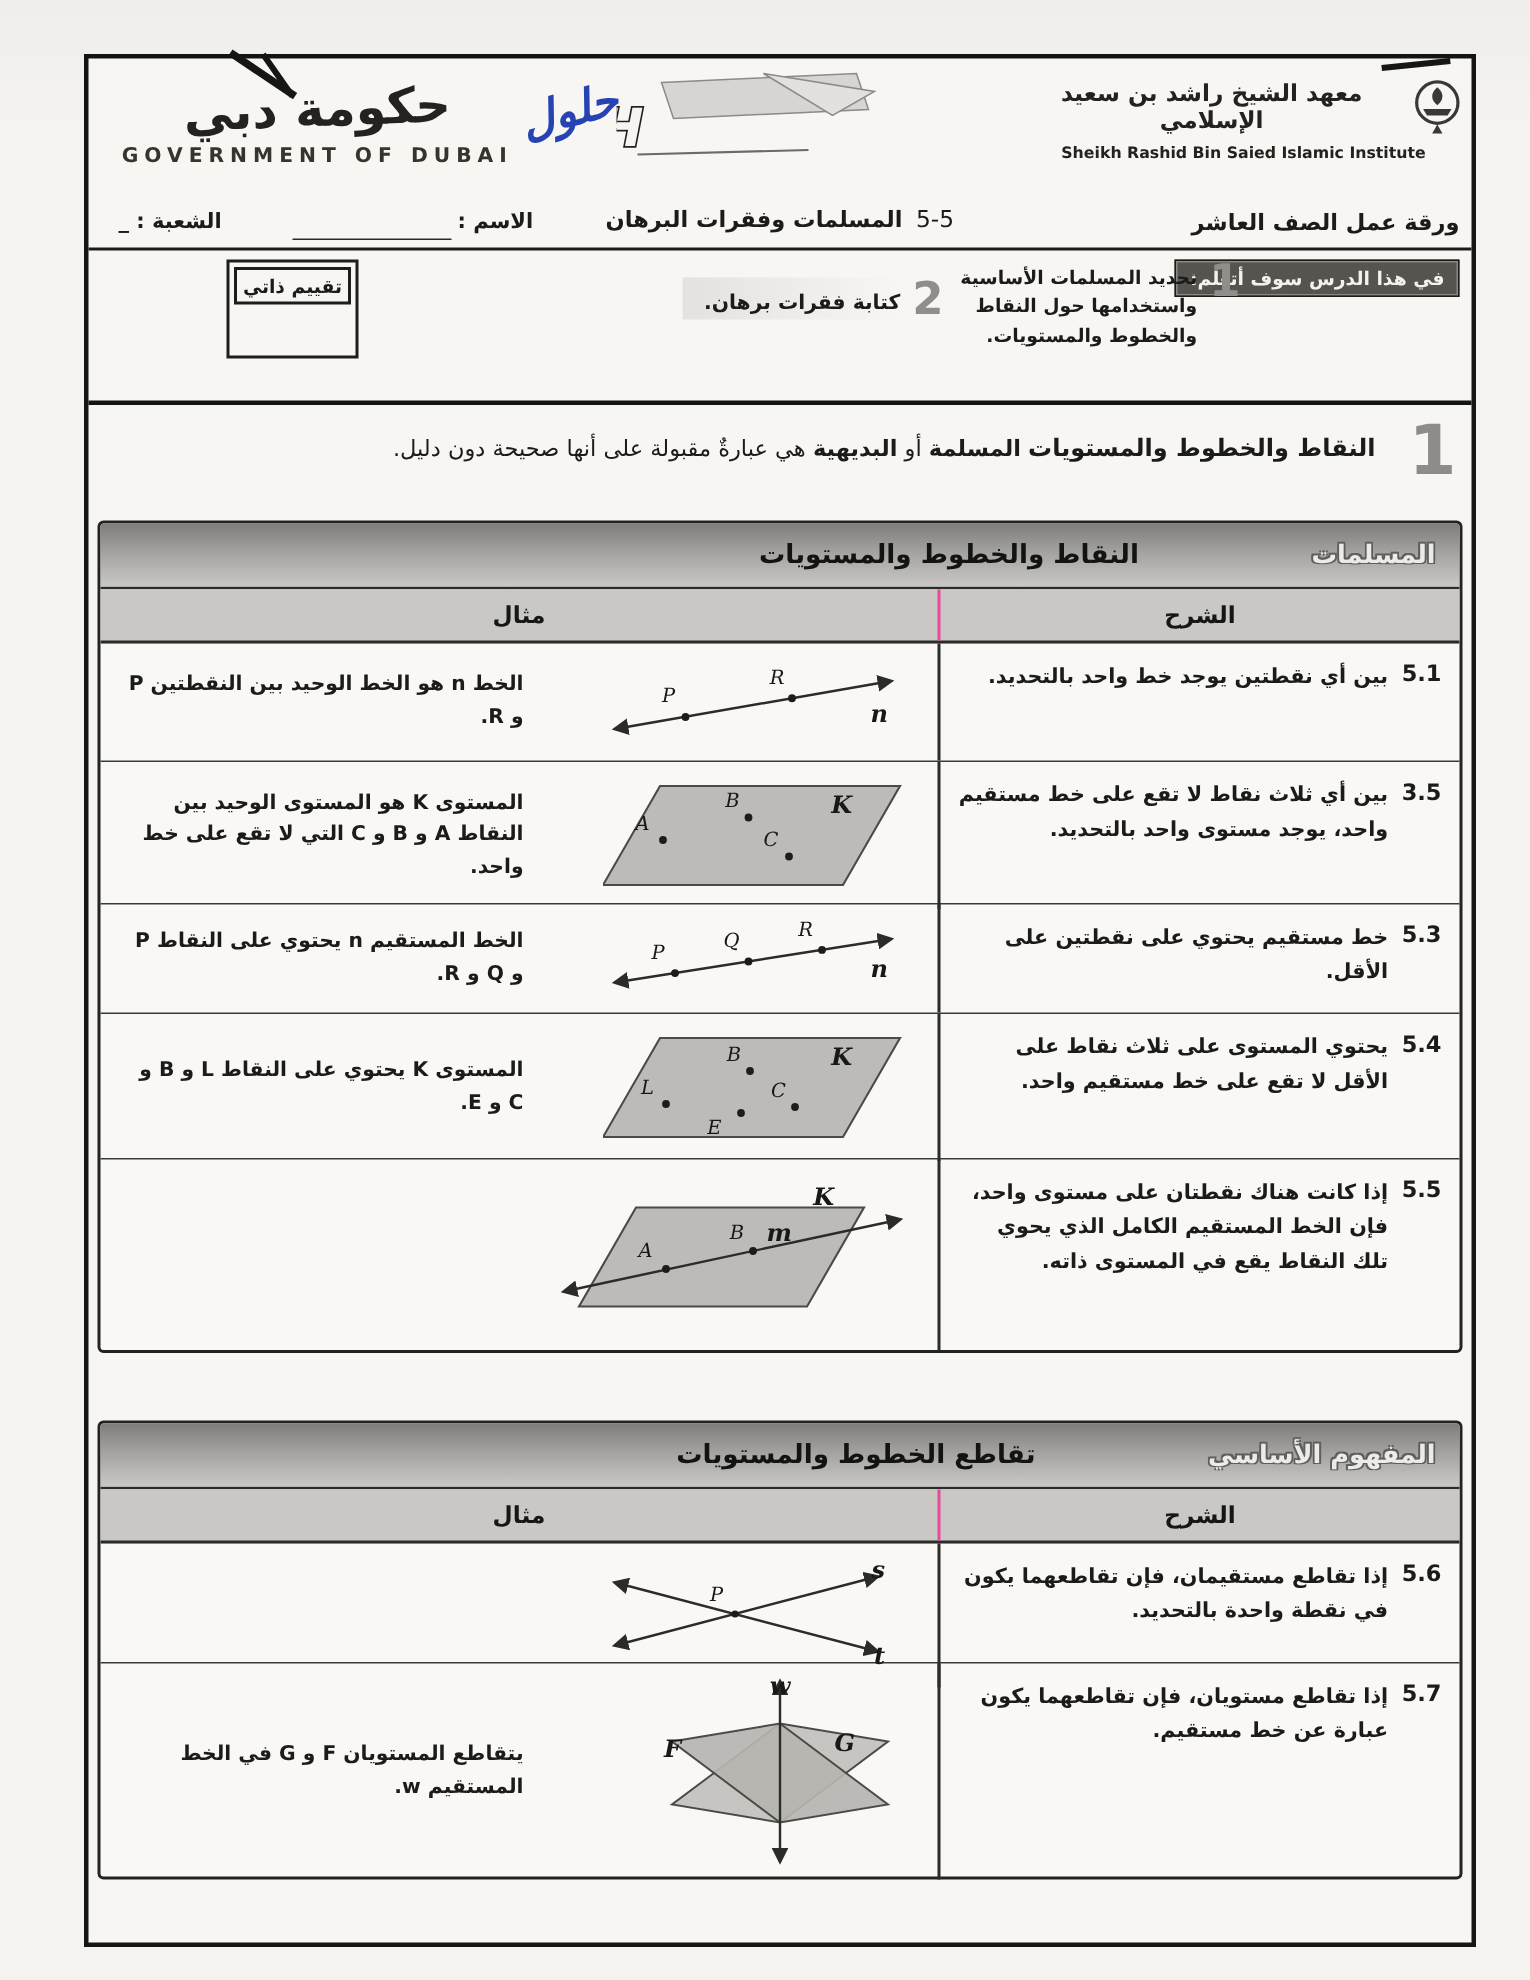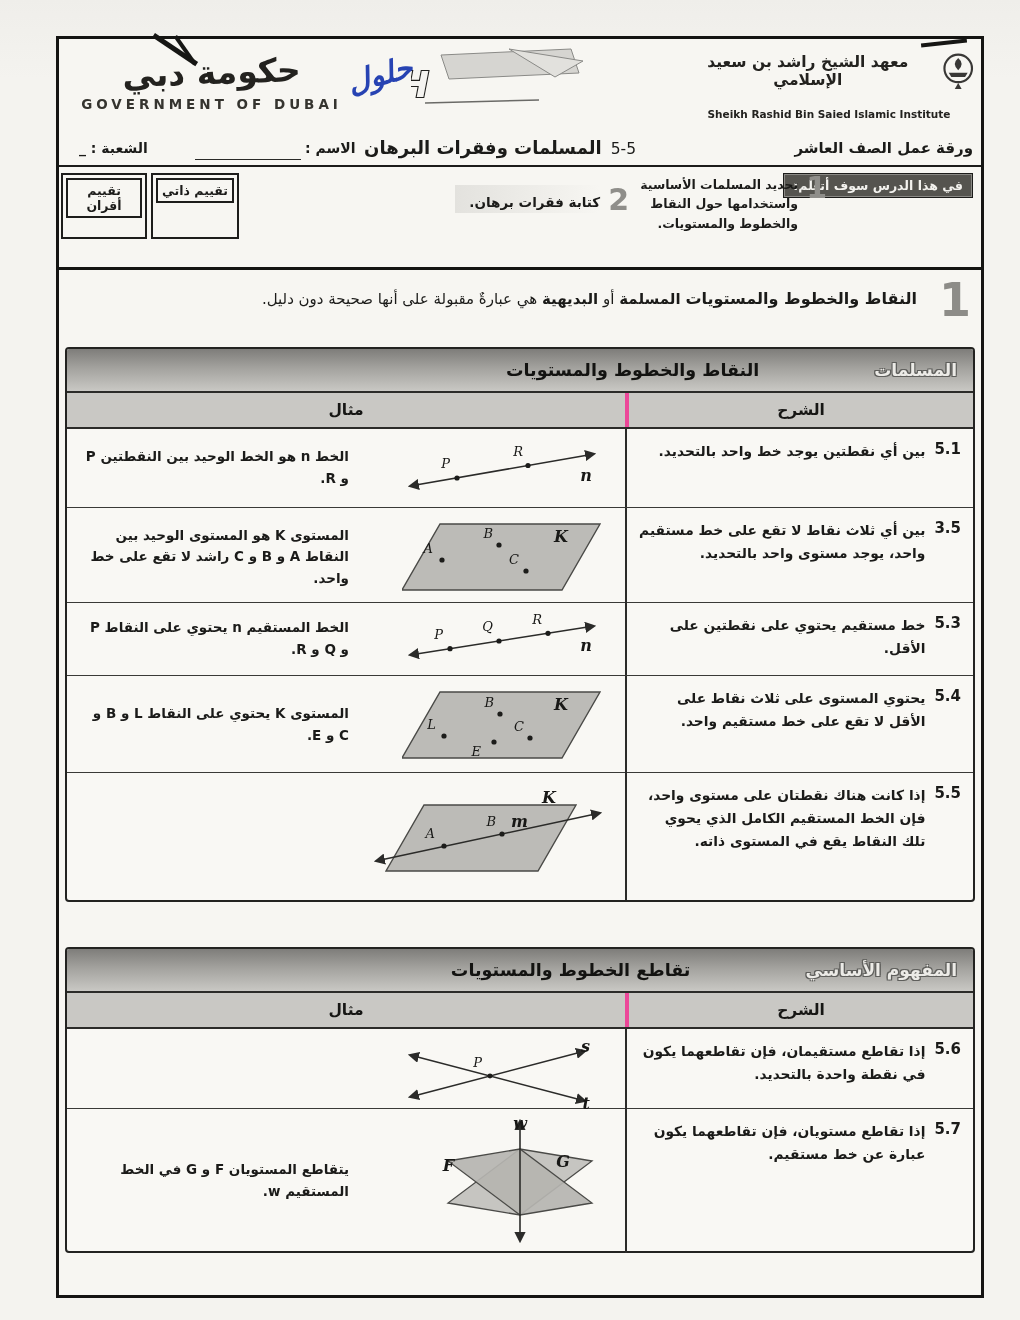--- a/index.html
+++ b/index.html
@@ -27,28 +27,28 @@
   .dubai-ar { font-size:33px; font-weight:bold; color:#23221f; transform:rotate(-2deg); letter-spacing:1px; }
   .dubai-en { direction:ltr; font-size:13.5px; font-weight:bold; letter-spacing:4px; color:#35342f; margin-top:4px; }
   .mathlogo { left:352px; top:8px; width:180px; }
   .handnote {
     left:288px; top:18px; font-size:30px; font-weight:bold; font-style:italic;
     color:#2743b3; transform:rotate(-15deg); z-index:5;
   }
   .inst { right:6px; top:10px; width:292px; text-align:center; }
   .inst-row { display:flex; align-items:center; justify-content:center; gap:8px; direction:rtl;text-align:center; }
   .inst-ar { font-size:15.5px; font-weight:bold; color:#23221f; }
-  .inst-en { direction:ltr; font-size:10.5px; font-weight:bold; color:#23221f; margin-top:15px; }
+  .inst-en { direction:ltr; font-size:10.5px; font-weight:bold; color:#23221f; margin-top:3px; }
 
   
   .trowhead { position:absolute; font-weight:bold; }
   .worksheet-line { right:8px; top:100px; font-size:15px; }
   .lesson { right:345px; top:98px; display:flex; gap:9px; direction:rtl; align-items:baseline; }
   .lesson-num { font-size:15.5px; font-weight:normal; direction:ltr; }
-  .lesson-title { font-size:18px; font-weight:bold; }
+  .lesson-title { font-size:15px; font-weight:bold; }
   .name-label { left:246px; top:101px; font-size:14px; }
   .name-line { position:absolute; left:136px; top:120px; width:106px; border-bottom:1.6px solid #2a2a28; }
   .section-label { left:20px; top:101px; font-size:14px; }
 
   .rule1 { position:absolute; left:0; right:0; top:126px; border-top:2px solid #1c1c1a; }
   .rule2 { position:absolute; left:0; right:0; top:228px; border-top:3.5px solid #141412; }
 
   
   .obj-title {
     position:absolute; right:8px; top:134px; background:#55544f; color:#f3f2ee;
@@ -81,21 +81,21 @@
     background:linear-gradient(180deg,#7e7d7a 0%,#a3a29e 45%,#c9c8c4 100%);
     border-bottom:2px solid #2b2b29; border-radius:2px 2px 0 0;
   }
   .badge {
     font-size:17px; font-weight:bold; color:#ecebe7;
     text-shadow:-1.2px -1.2px 0 #5f5f5c, 1.2px -1.2px 0 #5f5f5c, -1.2px 1.2px 0 #5f5f5c, 1.2px 1.2px 0 #5f5f5c;
   }
   .ttitle { font-size:17.5px; font-weight:bold; color:#131311; }
   .tsub { height:36px; display:grid; grid-template-columns:348px 1fr; background:#c9c8c4; border-bottom:2px solid #2b2b29; }
   .tsub > div { display:flex; align-items:center; justify-content:center; font-weight:bold; font-size:15.5px; color:#161614;text-align:right; }
-  .tsub .c-explain { border-left:4px solid #ec4899; }
+  .tsub .c-explain { border-left:2px solid #ec4899; }
   .trow { display:grid; grid-template-columns:348px 1fr; }
   .trow + .trow { border-top:1.6px solid #3a3a37; }
   .cell-exp { border-left:2px solid #2b2b29; padding:11px 12px 6px 10px; display:flex; gap:9px; align-items:flex-start; }
   .rnum { font-weight:bold; font-size:15px; direction:ltr; }
   .rtext { font-size:13.8px; font-weight:600; line-height:1.68; text-align:right; }
   .cell-ex { display:flex; align-items:center; justify-content:space-between; padding:6px 18px; direction:rtl; }
   .extext { font-size:13.5px; font-weight:600; line-height:1.6; text-align:right; width:264px; }
 
   .lbl { font-family:"DejaVu Serif", serif; font-style:italic; font-size:13px; fill:#181816; }
   .lblb { font-size:16px; font-weight:bold; }
@@ -161,23 +161,20 @@
     <span class="obj-text">تحديد المسلمات الأساسية واستخدامها حول النقاط والخطوط والمستويات.</span>
   </div>
   <div class="objitem obj2">
     <span class="obj-num">2</span>
     <span class="obj-text">كتابة فقرات برهان.</span>
   </div>
 
   <div class="assess assess-self">
     <div class="cap">تقييم ذاتي</div>
   </div>
-  <div class="assess assess-peer">
-    <div class="cap">تقييم أقران</div>
-  </div>
 
   <div class="rule2"></div>
 
   <div class="intro-num">1</div>
   <div class="intro">
     <div>
       <span class="hd">النقاط والخطوط والمستويات</span>
       <span class="b">المسلمة</span>
       <span>أو</span>
       <span class="b">البديهية</span>
@@ -227,21 +224,21 @@
         <svg width="205" height="86" viewBox="0 0 205 86">
           <polygon class="plane" points="38,10 198,10 160,76 0,76"></polygon>
           <text class="lbl lblb" x="166" y="28">K</text>
           <circle class="dot" cx="40" cy="46" r="2.6"></circle>
             <circle class="dot" cx="97" cy="31" r="2.6"></circle>
             <circle class="dot" cx="124" cy="57" r="2.6"></circle>
           <text class="lbl" x="31" y="39">A</text>
           <text class="lbl" x="91" y="24">B</text>
           <text class="lbl" x="117" y="50">C</text>
         </svg>
-        <div class="extext">المستوى K هو المستوى الوحيد بين النقاط A و B و C راشد لا تقع على خط واحد.</div>
+        <div class="extext">المستوى K هو المستوى الوحيد بين النقاط A و B و C التي لا تقع على خط واحد.</div>
       </div>
     </div>
 
     <div class="trow" style="height:73px">
       <div class="cell-exp">
         <span class="rnum">5.3</span>
         <span class="rtext">خط مستقيم يحتوي على نقطتين على الأقل.</span>
       </div>
       <div class="cell-ex">
         <svg width="205" height="52" viewBox="0 0 205 52">

